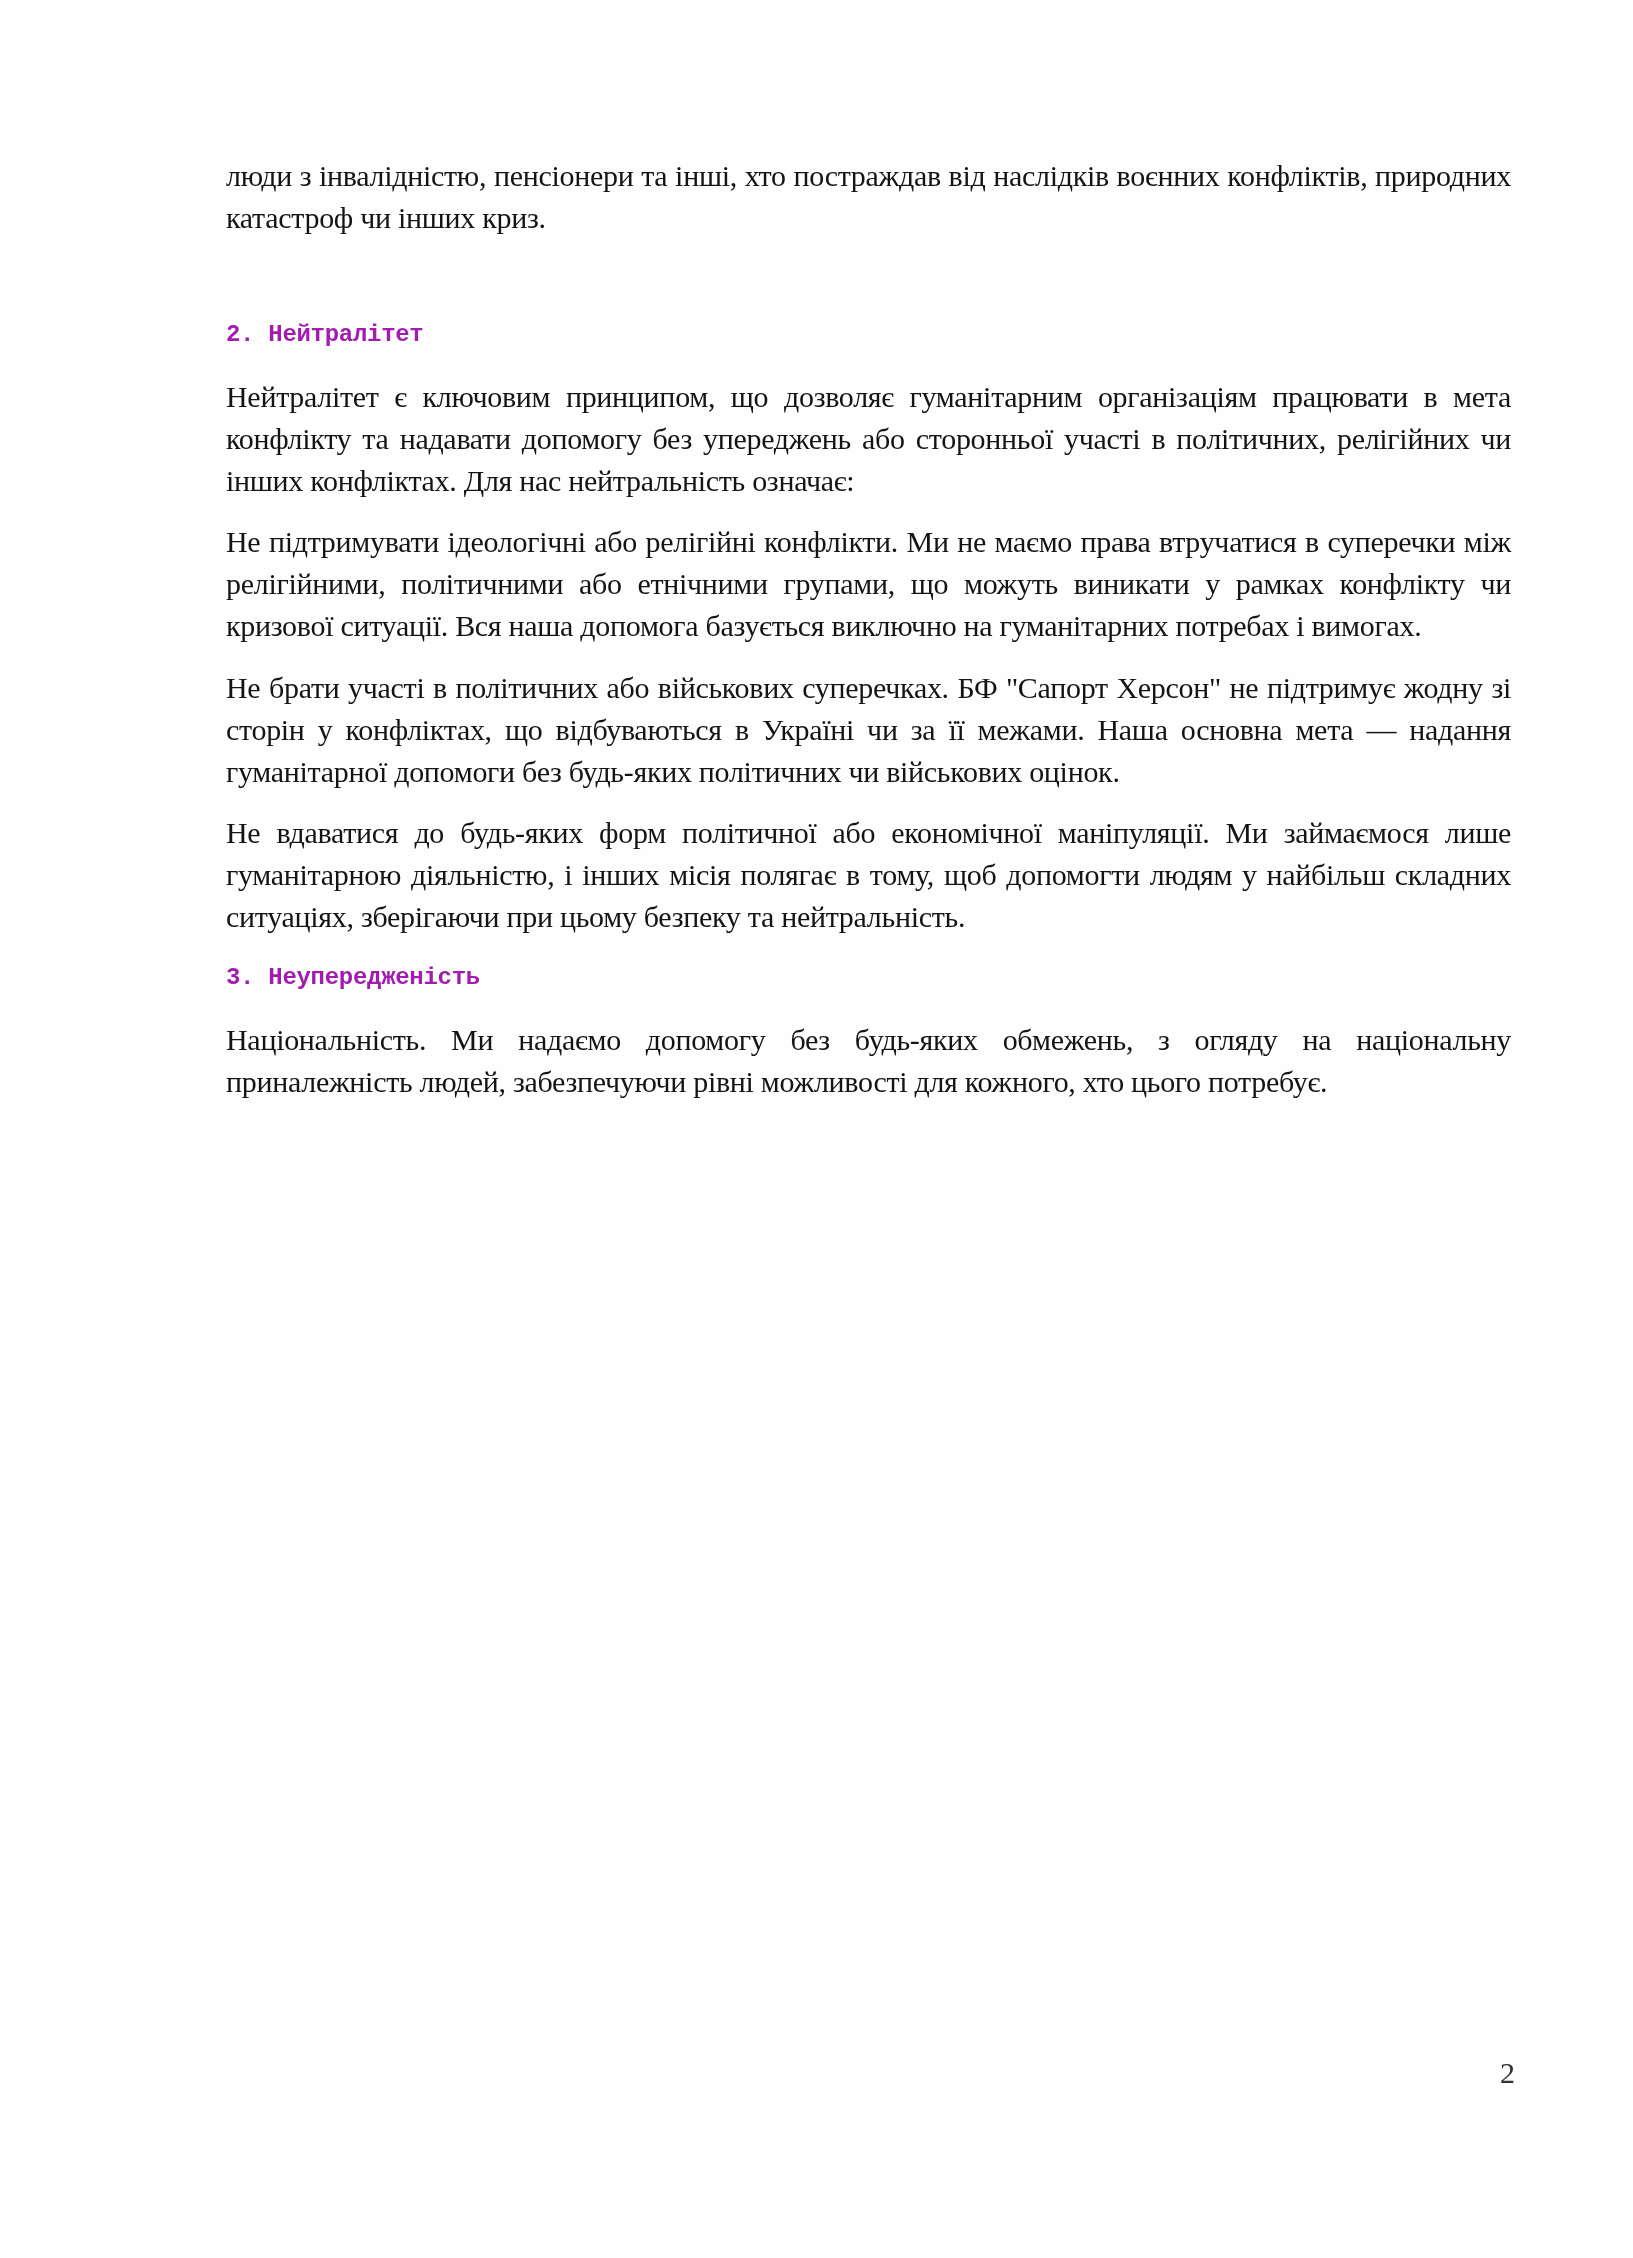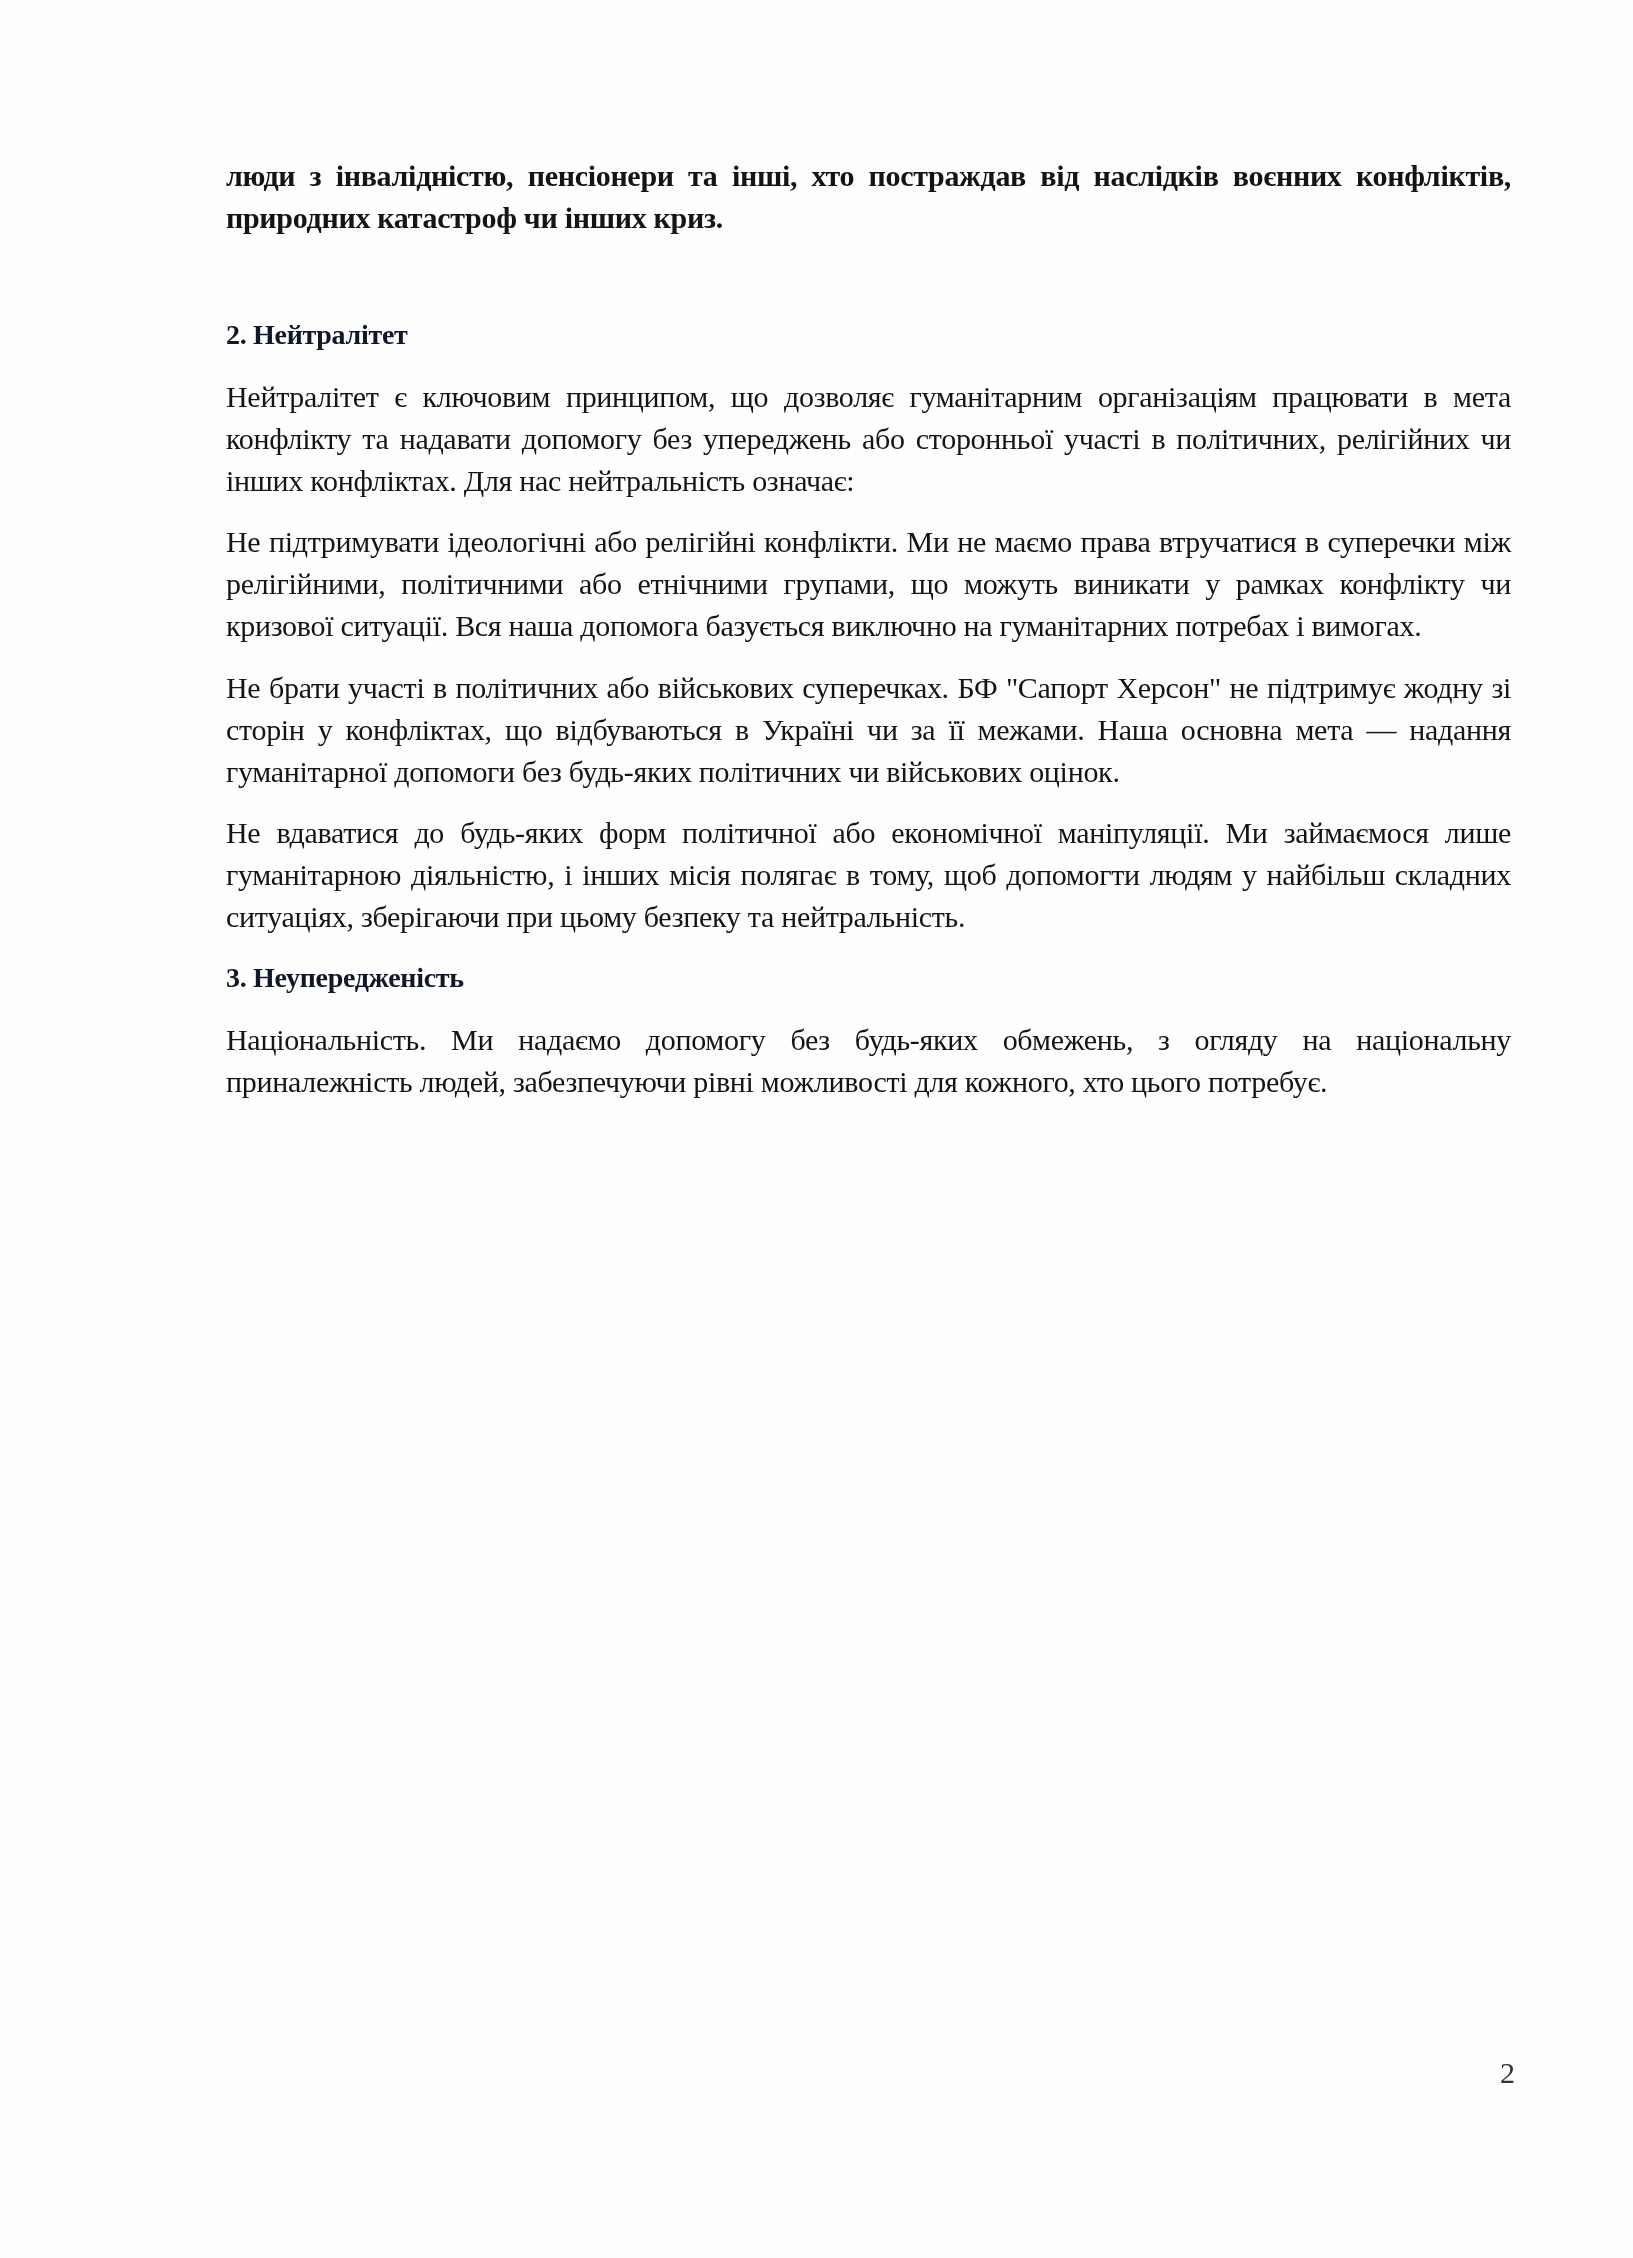--- a/index.html
+++ b/index.html
@@ -31,29 +31,28 @@
       color: #141414;
       letter-spacing: -0.3px;
     }
     .content p {
       margin: 0 0 19.4px 0;
       text-align: justify;
       text-align-last: left;
     }
     .content p.first {
       margin-bottom: 19.4px;
-      font-weight: bold;
     }
     .content h2 {
-      font-family: Liberation Serif, serif;
-      font-size: 28px;
+      font-family: Liberation Mono, monospace;
+      font-size: 24px;
       font-weight: bold;
       line-height: 42px;
       margin: 0 0 19.4px 0;
-      color: #0f172a;
+      color: #a21caf;
     }
     .gap-large { height: 56px; }
     .page-number {
       position: absolute;
       left: 1500px;
       top: 2056px;
       font-family: "Liberation Serif", serif;
       font-size: 30px;
       color: #333333;
     }

